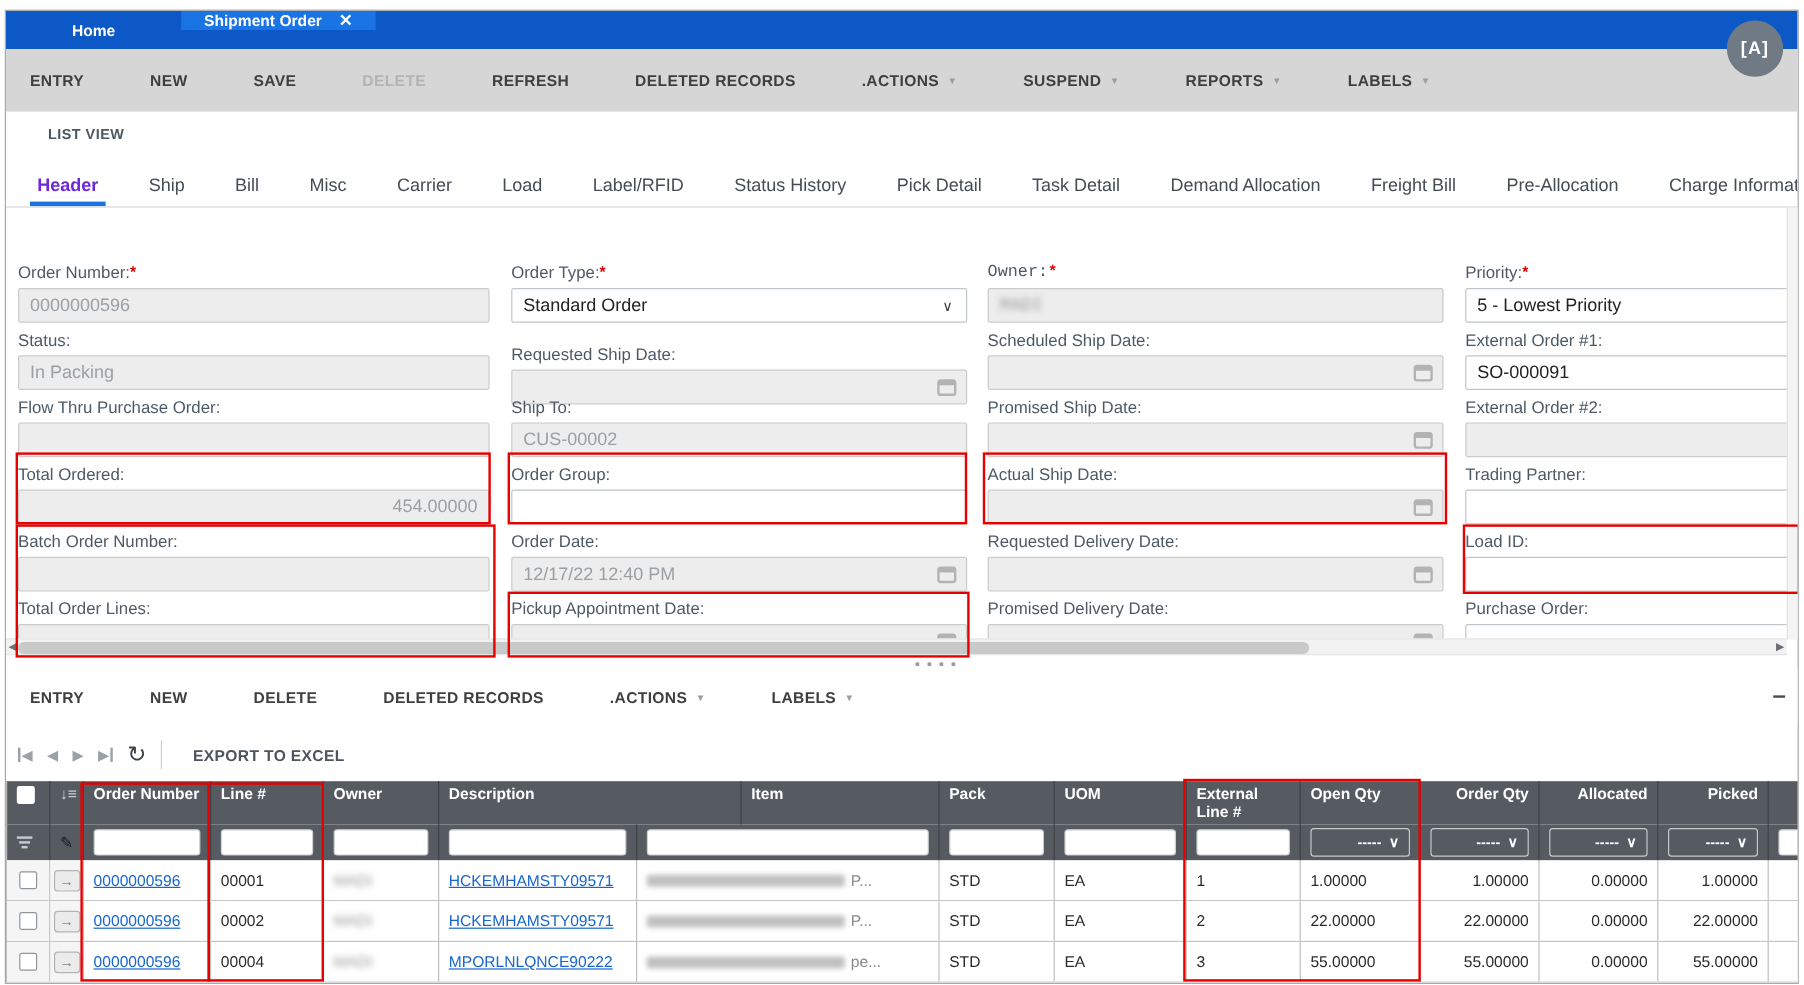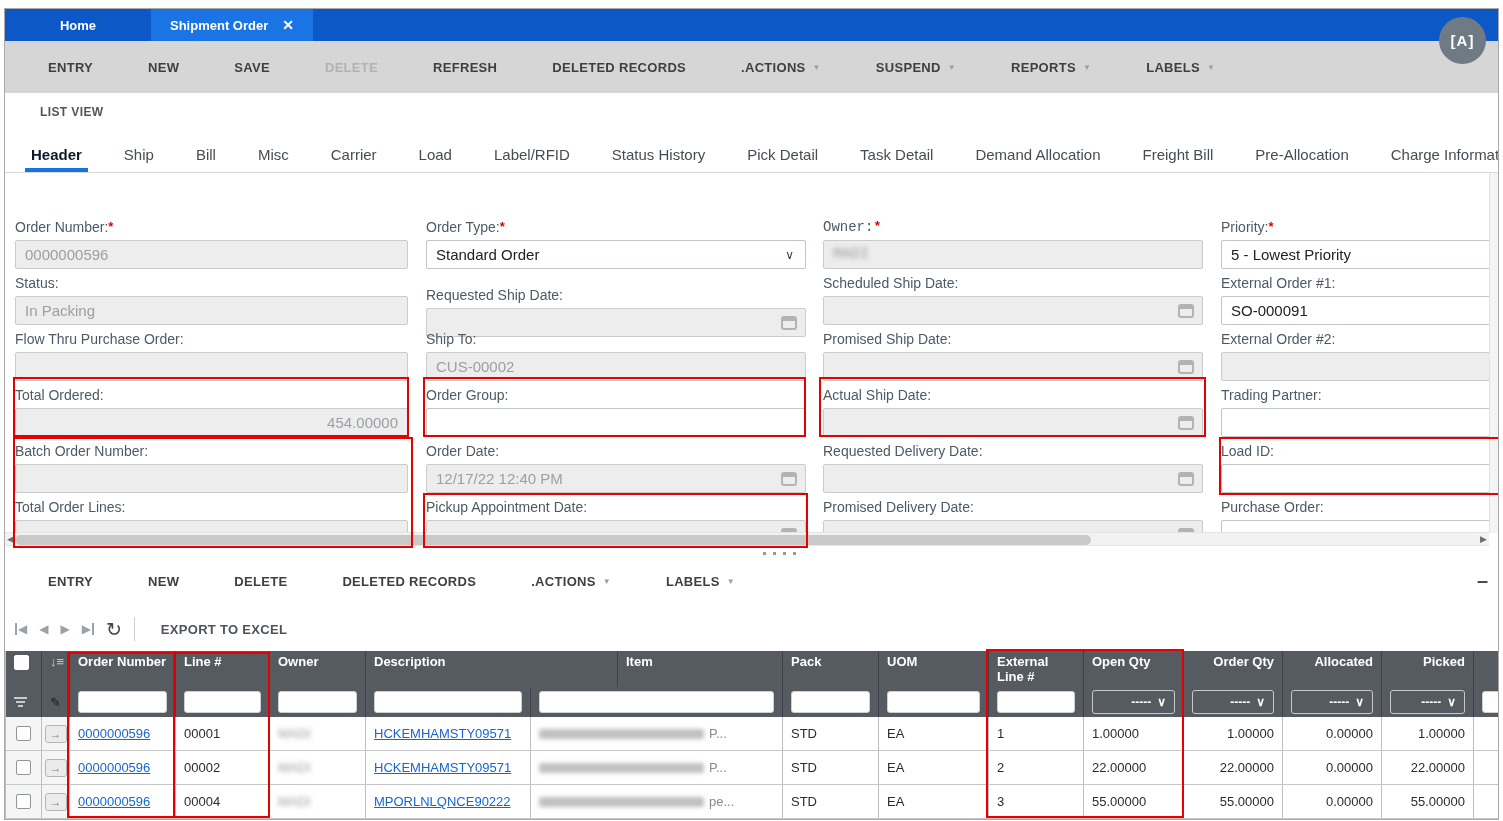--- a/index.html
+++ b/index.html
@@ -5,45 +5,45 @@
   * { box-sizing: border-box; margin: 0; padding: 0; }
   html,body { width:1503px; height:821px; background:#fff; overflow:hidden;
     font-family:"Liberation Sans", sans-serif; }
   .app { position:absolute; left:4px; top:8px; width:1495px; height:812px;
     background:#fff; border:1px solid #a9a9a9; overflow:hidden; }
 
   
   .topbar { position:absolute; left:0; top:0; width:100%; height:32px; background:#0b58c6; }
   .home-tab { position:absolute; left:0; top:0; width:146px; height:32px; color:#fff;
     font-weight:bold; font-size:13px; display:flex; align-items:center; justify-content:center; cursor:pointer; }
-  .active-tab { position:absolute; left:146px; top:0; width:162px; height:32px; background:#1b74e4;
+  .active-tab { position:absolute; left:146px; top:0; width:162px; height:16px; background:#1b74e4;
     color:#fff; font-weight:bold; font-size:13px; display:flex; align-items:center; justify-content:center; gap:14px; }
   .active-tab .close { font-size:14px; font-weight:bold; cursor:pointer; }
   .avatar { position:absolute; left:1434px; top:8px; width:47px; height:47px; border-radius:50%;
     background:#6f7a85; color:#fff; display:flex; align-items:center; justify-content:center;
     font-size:15px; font-weight:bold; z-index:30; letter-spacing:1px; }
 
   
-  .toolbar { display:flex; align-items:center; gap:55px; padding-left:43px; }
+  .toolbar { display:flex; align-items:center; gap:55px; padding-left:20px; }
   .t1 { position:absolute; left:0; top:32px; width:100%; height:52px; background:#d6d6d6; }
   .t2 { position:absolute; left:0; top:548px; width:100%; height:48px; background:#fff; }
   .menu-item { font-size:13px; font-weight:bold; color:#3f3f3f; letter-spacing:.3px;
     display:flex; align-items:center; gap:7px; cursor:pointer; white-space:nowrap; }
   .menu-item.disabled { color:#b3b3b3; cursor:default; }
   .menu-item .caret { font-size:8px; color:#98a0a6; }
 
   .listview { position:absolute; left:35px; top:96px; font-size:12px; font-weight:bold;
     color:#4c5760; letter-spacing:.4px; cursor:pointer; }
 
   
   .tabs { position:absolute; left:0; top:127px; width:100%; height:36px; display:flex;
     gap:38px; padding-left:24px; overflow:hidden; }
   .rtab { position:relative; font-size:15px; color:#454d54; white-space:nowrap;
     display:flex; align-items:center; cursor:pointer; padding:0 2px; }
-  .rtab.active { color:#0f172a; font-weight:bold; }
+  .rtab.active { color:#6d28d9; font-weight:bold; }
   .rtab.active::after { content:""; position:absolute; left:-4px; right:-4px; bottom:0;
     height:4px; background:#1773e0; }
   .tabline { position:absolute; left:0; top:163px; width:100%; height:1px; background:#d8d8d8; }
 
   
   .form-viewport { position:absolute; left:0; top:164px; width:1484px; height:360px; overflow:hidden; }
   .form-col { position:absolute; top:0; }
   .field { position:absolute; left:0; width:100%; }
   .flabel { font-size:14px; color:#4d5a66; height:21px; white-space:nowrap; }
   .flabel .req { color:#e00000; font-weight:bold; font-size:13px; vertical-align:top; }

